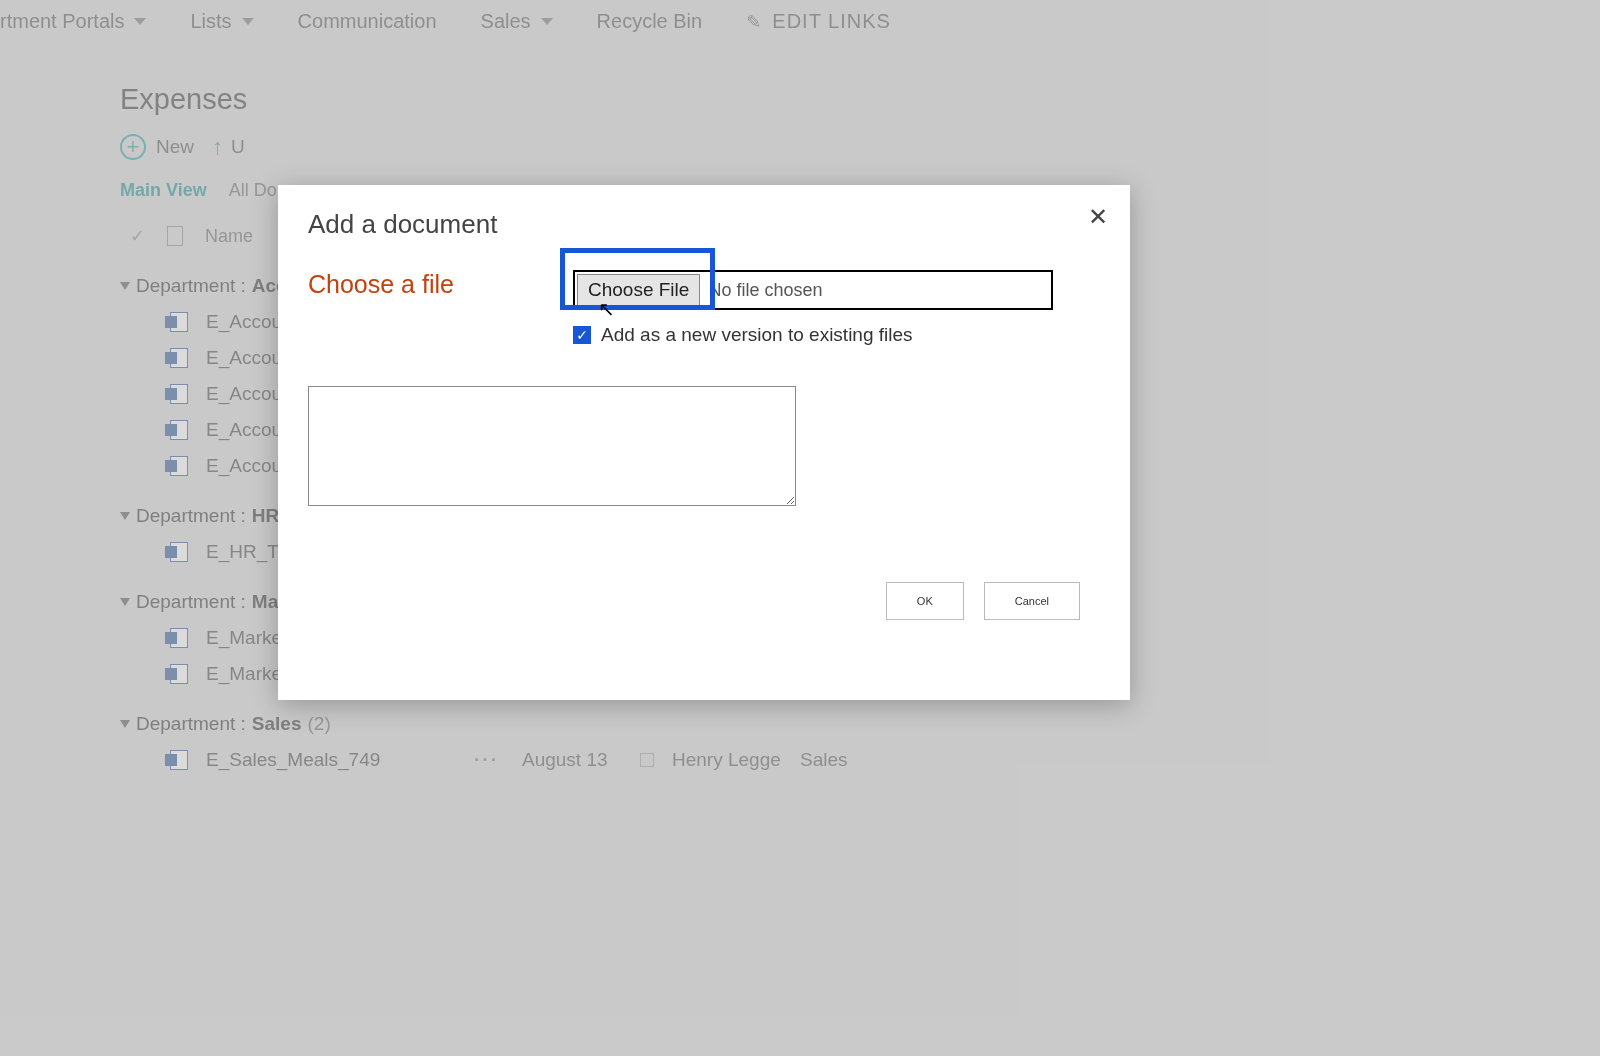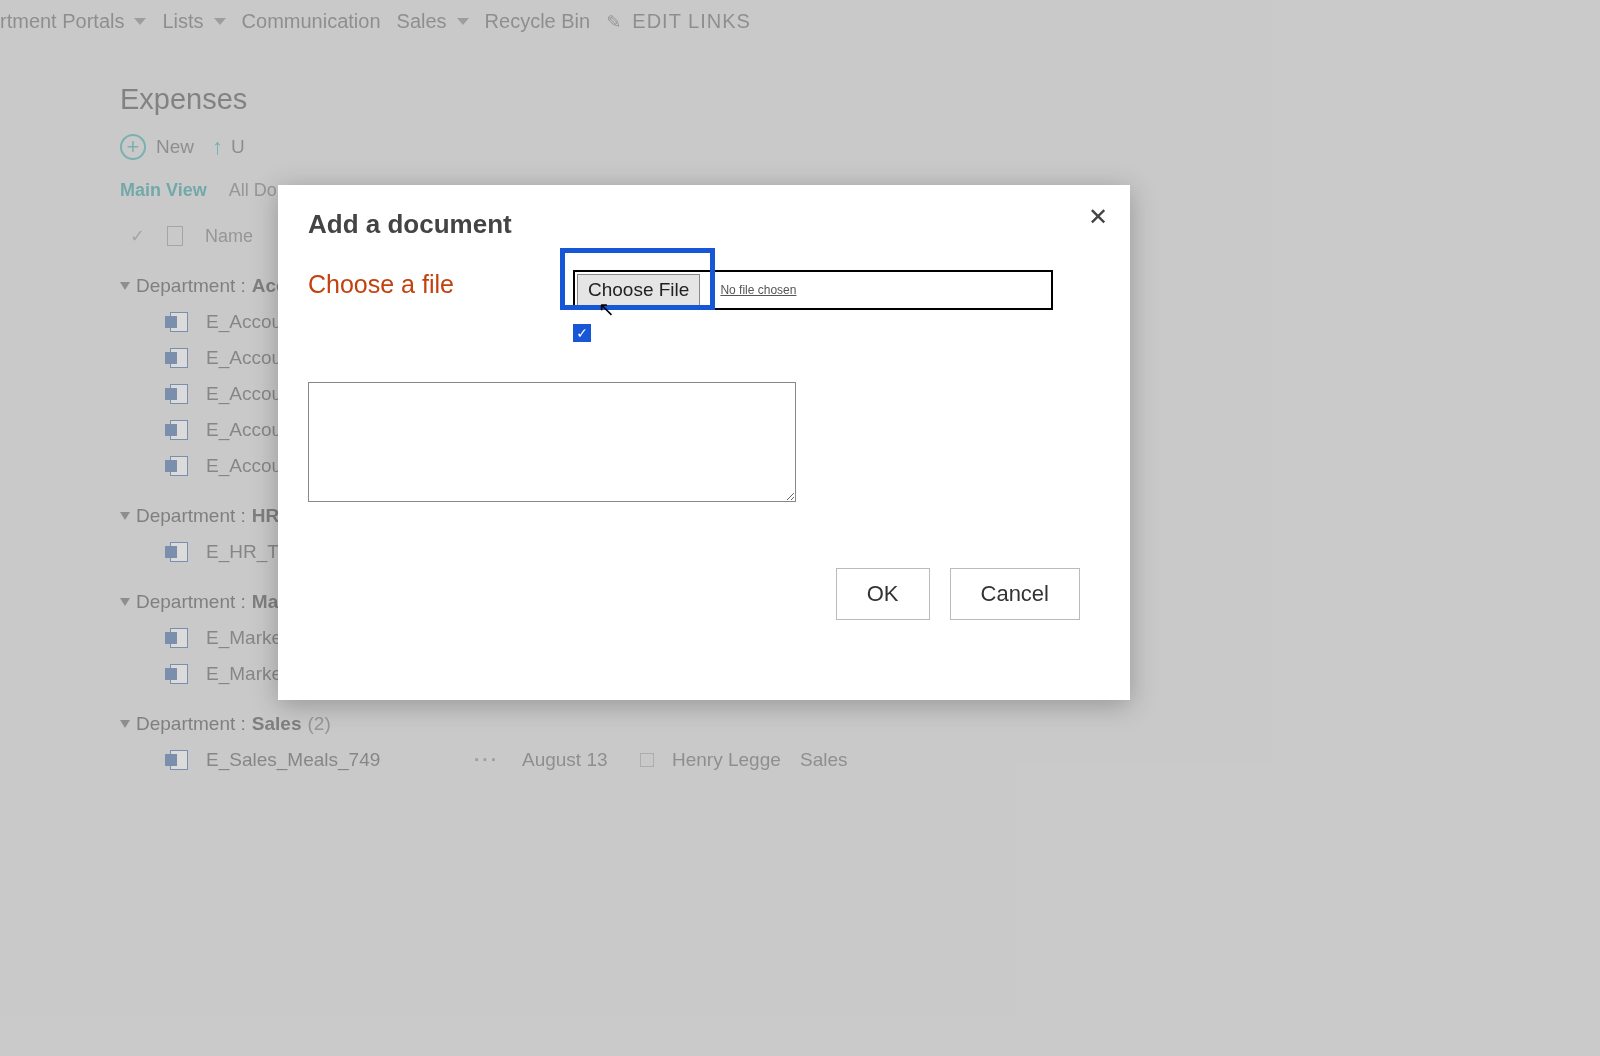--- a/index.html
+++ b/index.html
@@ -8,21 +8,21 @@
   background: #d8d8d8;
   width: 1600px;
   height: 1056px;
   overflow: hidden;
   position: relative;
   color: #444;
 }
 .topnav {
   display: flex;
   align-items: flex-end;
-  gap: 16px;
+  gap: 44px;
   padding: 10px 0 20px 0;
   font-size: 20px;
   color: #555;
 }
 .topnav .nav-item { display: flex; align-items: center; gap: 10px; cursor: pointer; }
 .caret {
   width: 0; height: 0;
   border-left: 6px solid transparent;
   border-right: 6px solid transparent;
   border-top: 7px solid #777;
@@ -141,21 +141,21 @@
   position: absolute;
   left: 278px; top: 185px;
   width: 852px;
   height: 515px;
   background: #fff;
   box-shadow: 0 5px 25px rgba(0,0,0,0.25);
   padding: 24px 30px;
 }
 .modal-title {
   font-size: 26px;
-  font-weight: 700;
+  font-weight: 400;
   color: #444;
 }
 .close-x {
   position: absolute;
   right: 22px; top: 18px;
   font-size: 24px;
   color: #444;
   cursor: pointer;
   font-weight: 400;
 }
@@ -179,24 +179,23 @@
 }
 .choose-btn {
   background: #e5e5e5;
   border: 1px solid #888;
   padding: 4px 10px;
   font-size: 19px;
   color: #222;
   cursor: pointer;
 }
 .no-file {
-  margin-left: 20px;
+  margin-left: 8px;
   color: #555;
-  font-size: 12px;
-  text-decoration: underline;
+  font-size: 18px;
 }
 .highlight-box {
   position: absolute;
   border: 5px solid #1756d6;
   pointer-events: none;
 }
 .checkbox-row {
   display: flex;
   align-items: center;
   gap: 10px;
@@ -225,21 +224,21 @@
   position: absolute;
   right: 50px;
   bottom: 80px;
   display: flex;
   gap: 20px;
 }
 .mbtn {
   border: 1px solid #bbb;
   background: #fff;
   padding: 12px 30px;
-  font-size: 22px;
+  font-size: 11px;
   color: #333;
   cursor: pointer;
 }
 .cursor-arrow {
   position: absolute;
   font-size: 20px;
   color: #000;
   pointer-events: none;
 }
 </style>
@@ -382,20 +381,21 @@
 
   <div class="form-row">
     <div class="form-label">Choose a file</div>
     <div class="form-field">
       <div class="file-input-wrap">
         <button class="choose-btn">Choose File</button>
         <span class="no-file">No file chosen</span>
       </div>
       <div class="checkbox-row">
         <span class="chk">✓</span>
+        <span>Add as a new version to existing files</span>
       </div>
     </div>
   </div>
 
   <div class="form-row" style="margin-top:40px">
     <div class="form-field">
       <textarea class="comments" style=""></textarea>
     </div>
   </div>
 

